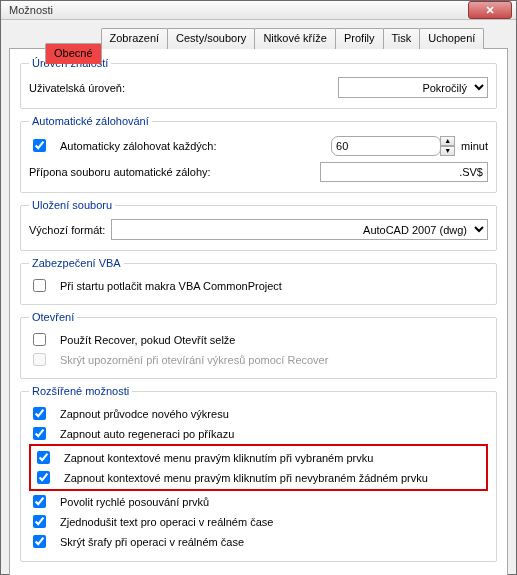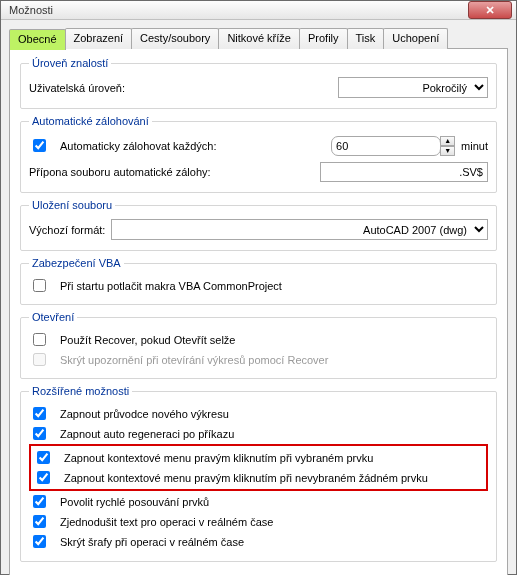--- a/index.html
+++ b/index.html
@@ -4,21 +4,21 @@
 <style>
   * { box-sizing: border-box; font-family: "Segoe UI", Tahoma, sans-serif; font-size: 11px; }
   body { margin: 0; background: #fff; }
   .window { width: 517px; height: 575px; border: 1px solid #6a6a6a; background: #f0f0f0; display: flex; flex-direction: column; }
   .titlebar { height: 28px; background: linear-gradient(#fdfdfd,#e6e6e6); border-bottom: 1px solid #c0c0c0; display: flex; align-items: center; padding: 0 4px; }
   .titlebar .title { flex: 1; padding-left: 4px; color: #333; }
   .close-btn { width: 44px; height: 18px; background: linear-gradient(#e7a0a0,#c94b4b); border: 1px solid #8a3a3a; border-radius: 3px; display: flex; align-items: center; justify-content: center; color: #fff; font-weight: bold; cursor: pointer; }
   .content { flex: 1; padding: 8px 8px 6px 8px; display: flex; flex-direction: column; }
   .tabstrip { display: flex; gap: 0; position: relative; z-index: 2; }
   .tab { padding: 3px 8px 4px 8px; border: 1px solid #a8a8a8; border-bottom: none; background: linear-gradient(#f9f9f9,#ececec); border-radius: 2px 2px 0 0; cursor: pointer; margin-right: -1px; }
-  .tab.active { background: #bef264; position: relative; top: 1px; padding-bottom: 5px; }
+  .tab.active { background: #ef4444; position: relative; top: 15px; padding-bottom: 5px; margin-left: 36px; }
   .tabpage { flex: 1; border: 1px solid #a8a8a8; background: #fff; margin-top: -1px; padding: 8px 10px; overflow: hidden; }
   fieldset { border: 1px solid #d6d6d6; border-radius: 2px; margin: 0 0 6px 0; padding: 6px 8px 8px 8px; }
   legend { color: #003399; padding: 0 3px; }
   .row { display: flex; align-items: center; gap: 6px; margin: 2px 0; }
   .lbl { white-space: nowrap; }
   select, input[type=text] { border: 1px solid #a8a8a8; background: #fff; height: 20px; padding: 1px 4px; text-align: right; }
   select { height: 21px; }
   .spin { display: inline-flex; align-items: center; }
   .spin input { width: 110px; text-align: left; border-radius: 7px; }
   .spin .arrows { display: flex; flex-direction: column; margin-left: -1px; }

